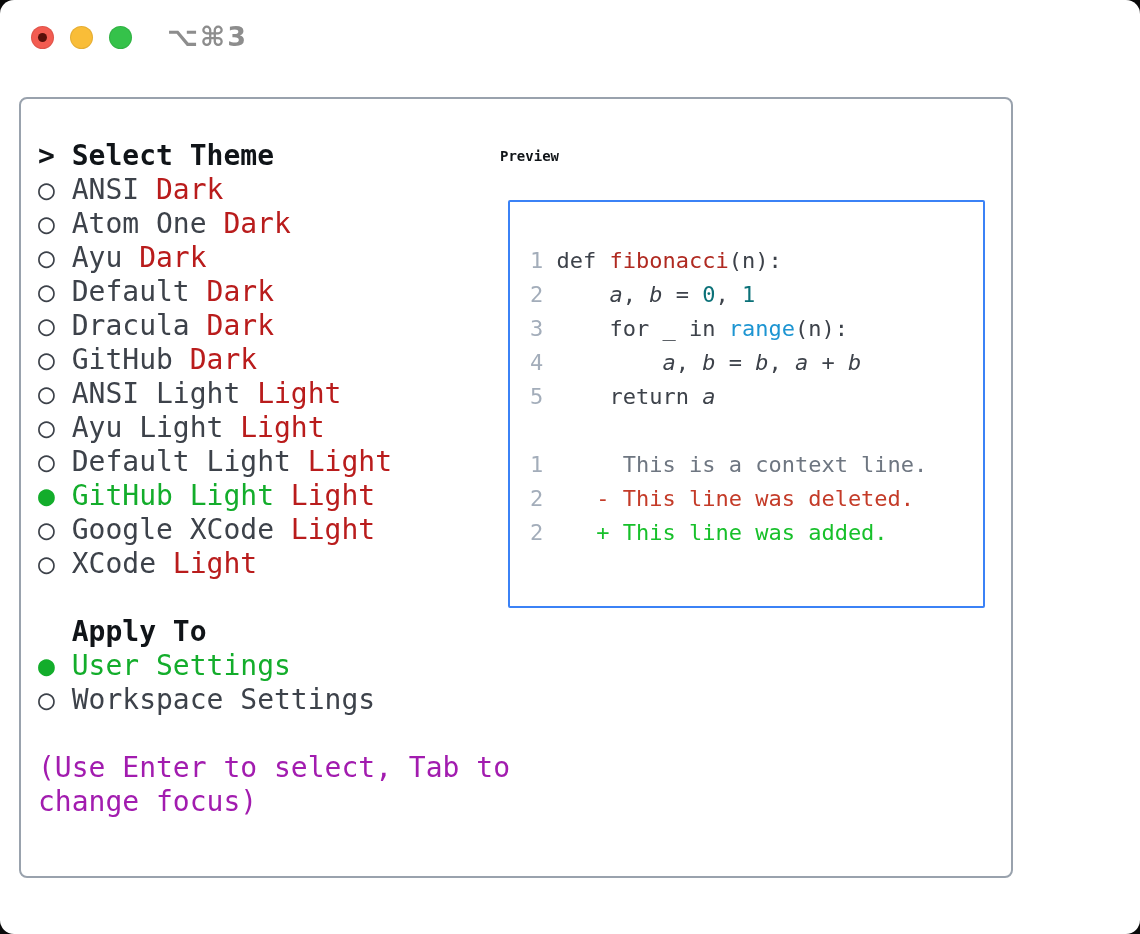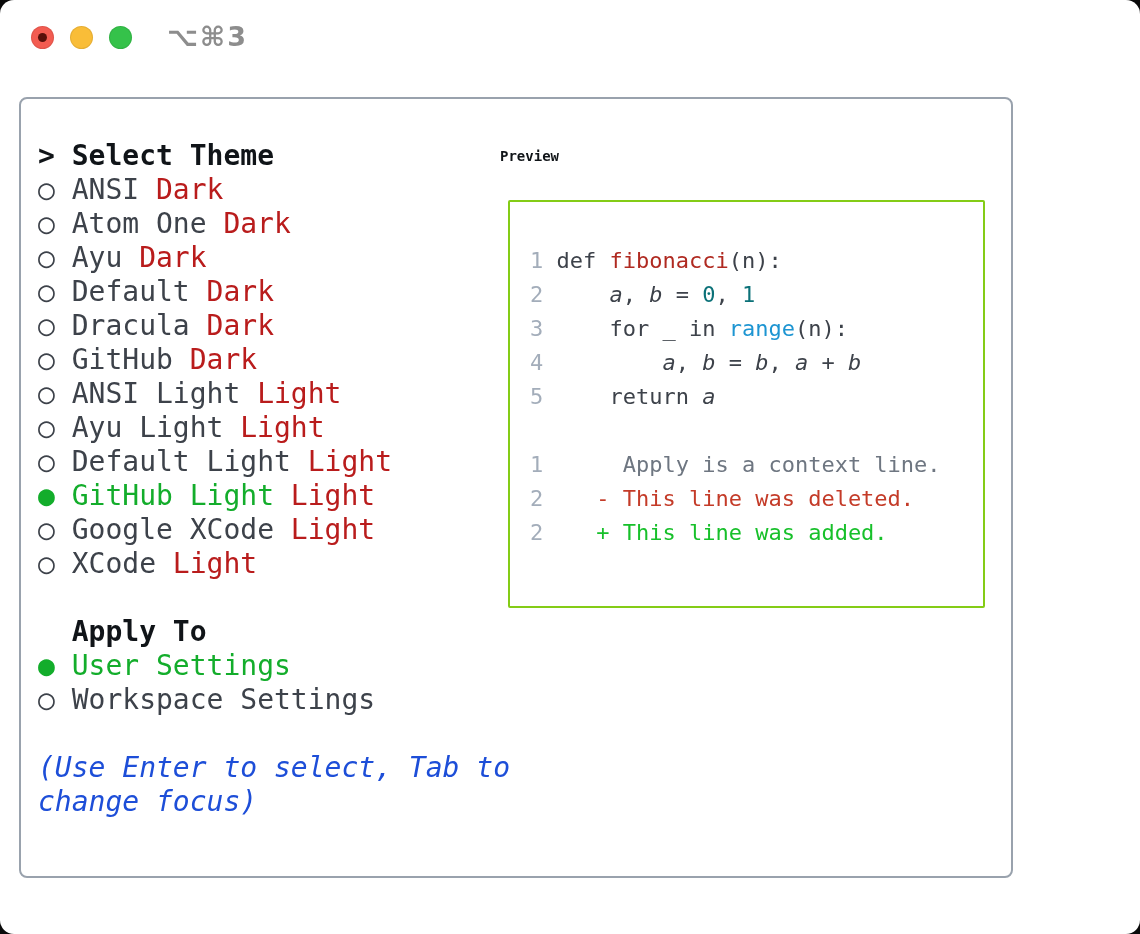--- a/index.html
+++ b/index.html
@@ -31,29 +31,29 @@
   .leftcol {
     position:absolute; left:38px; top:139px;
     font-size:28px; line-height:34px; color:#3d424a;
   }
   .row { white-space:pre; height:34px; }
   .pfx { display:inline-block; width:2ch; }
   .hdr { font-weight:bold; color:#101418; }
   .dim { color:#b91c1c; margin-left:1ch;margin-top:40px; }
   .green { color:#13ad2b; }
   .spacer { height:34px; }
-  .help { color:#1d4ed8; white-space:pre; height:34px;font-style:italic; }
+  .help { color:#a21caf; white-space:pre; height:34px; }
   
   .preview-hdr {
     position:absolute; left:500px; top:139px;
     font-size:14px; line-height:34px; font-weight:bold; color:#101418;
   }
   .preview-box {
     position:absolute; left:508px; top:200px; width:477px; height:408px;
-    border:2px solid #84cc16; border-radius:2px; box-sizing:border-box;
+    border:2px solid #3b82f6; border-radius:2px; box-sizing:border-box;
     background:#ffffff;
   }
   .codeblock { padding:42px 0 0 20px; font-size:22px; line-height:34px; color:#3d424a; }
   .cl  { white-space:pre; height:34px; }
   .ln  { display:inline-block; width:2ch; color:#a3adba; }
   .fn  { color:#b02a21; }
   .lit { color:#0b7178; }
   .bi  { color:#1d95d2; }
   .var { font-style:italic; }
   .ctx { color:#6e7681; }
@@ -107,19 +107,19 @@
   <div class="preview-box">
     <div class="codeblock">
       <div class="cl"><span class="ln">1</span><span>def </span><span class="fn">fibonacci</span><span>(n):</span></div>
       <div class="cl"><span class="ln">2</span><span>    </span><span class="var">a</span><span>, </span><span class="var">b</span><span> = </span><span class="lit">0</span><span>, </span><span class="lit">1</span></div>
       <div class="cl"><span class="ln">3</span><span>    for _ in </span><span class="bi">range</span><span>(n):</span></div>
       <div class="cl"><span class="ln">4</span><span>        </span><span class="var">a</span><span>, </span><span class="var">b</span><span> = </span><span class="var">b</span><span>, </span><span class="var">a</span><span> + </span><span class="var">b</span></div>
       <div class="cl"><span class="ln">5</span><span>    return </span><span class="var">a</span></div>
 
       <div class="cl"></div>
 
-      <div class="cl"><span class="ln">1</span><span class="ctx">     Apply is a context line.</span></div>
+      <div class="cl"><span class="ln">1</span><span class="ctx">     This is a context line.</span></div>
       <div class="cl"><span class="ln">2</span><span class="del">   - This line was deleted.</span></div>
       <div class="cl"><span class="ln">2</span><span class="add">   + This line was added.</span></div>
     </div>
   </div>
 
 </div>
 
 </body></html>

